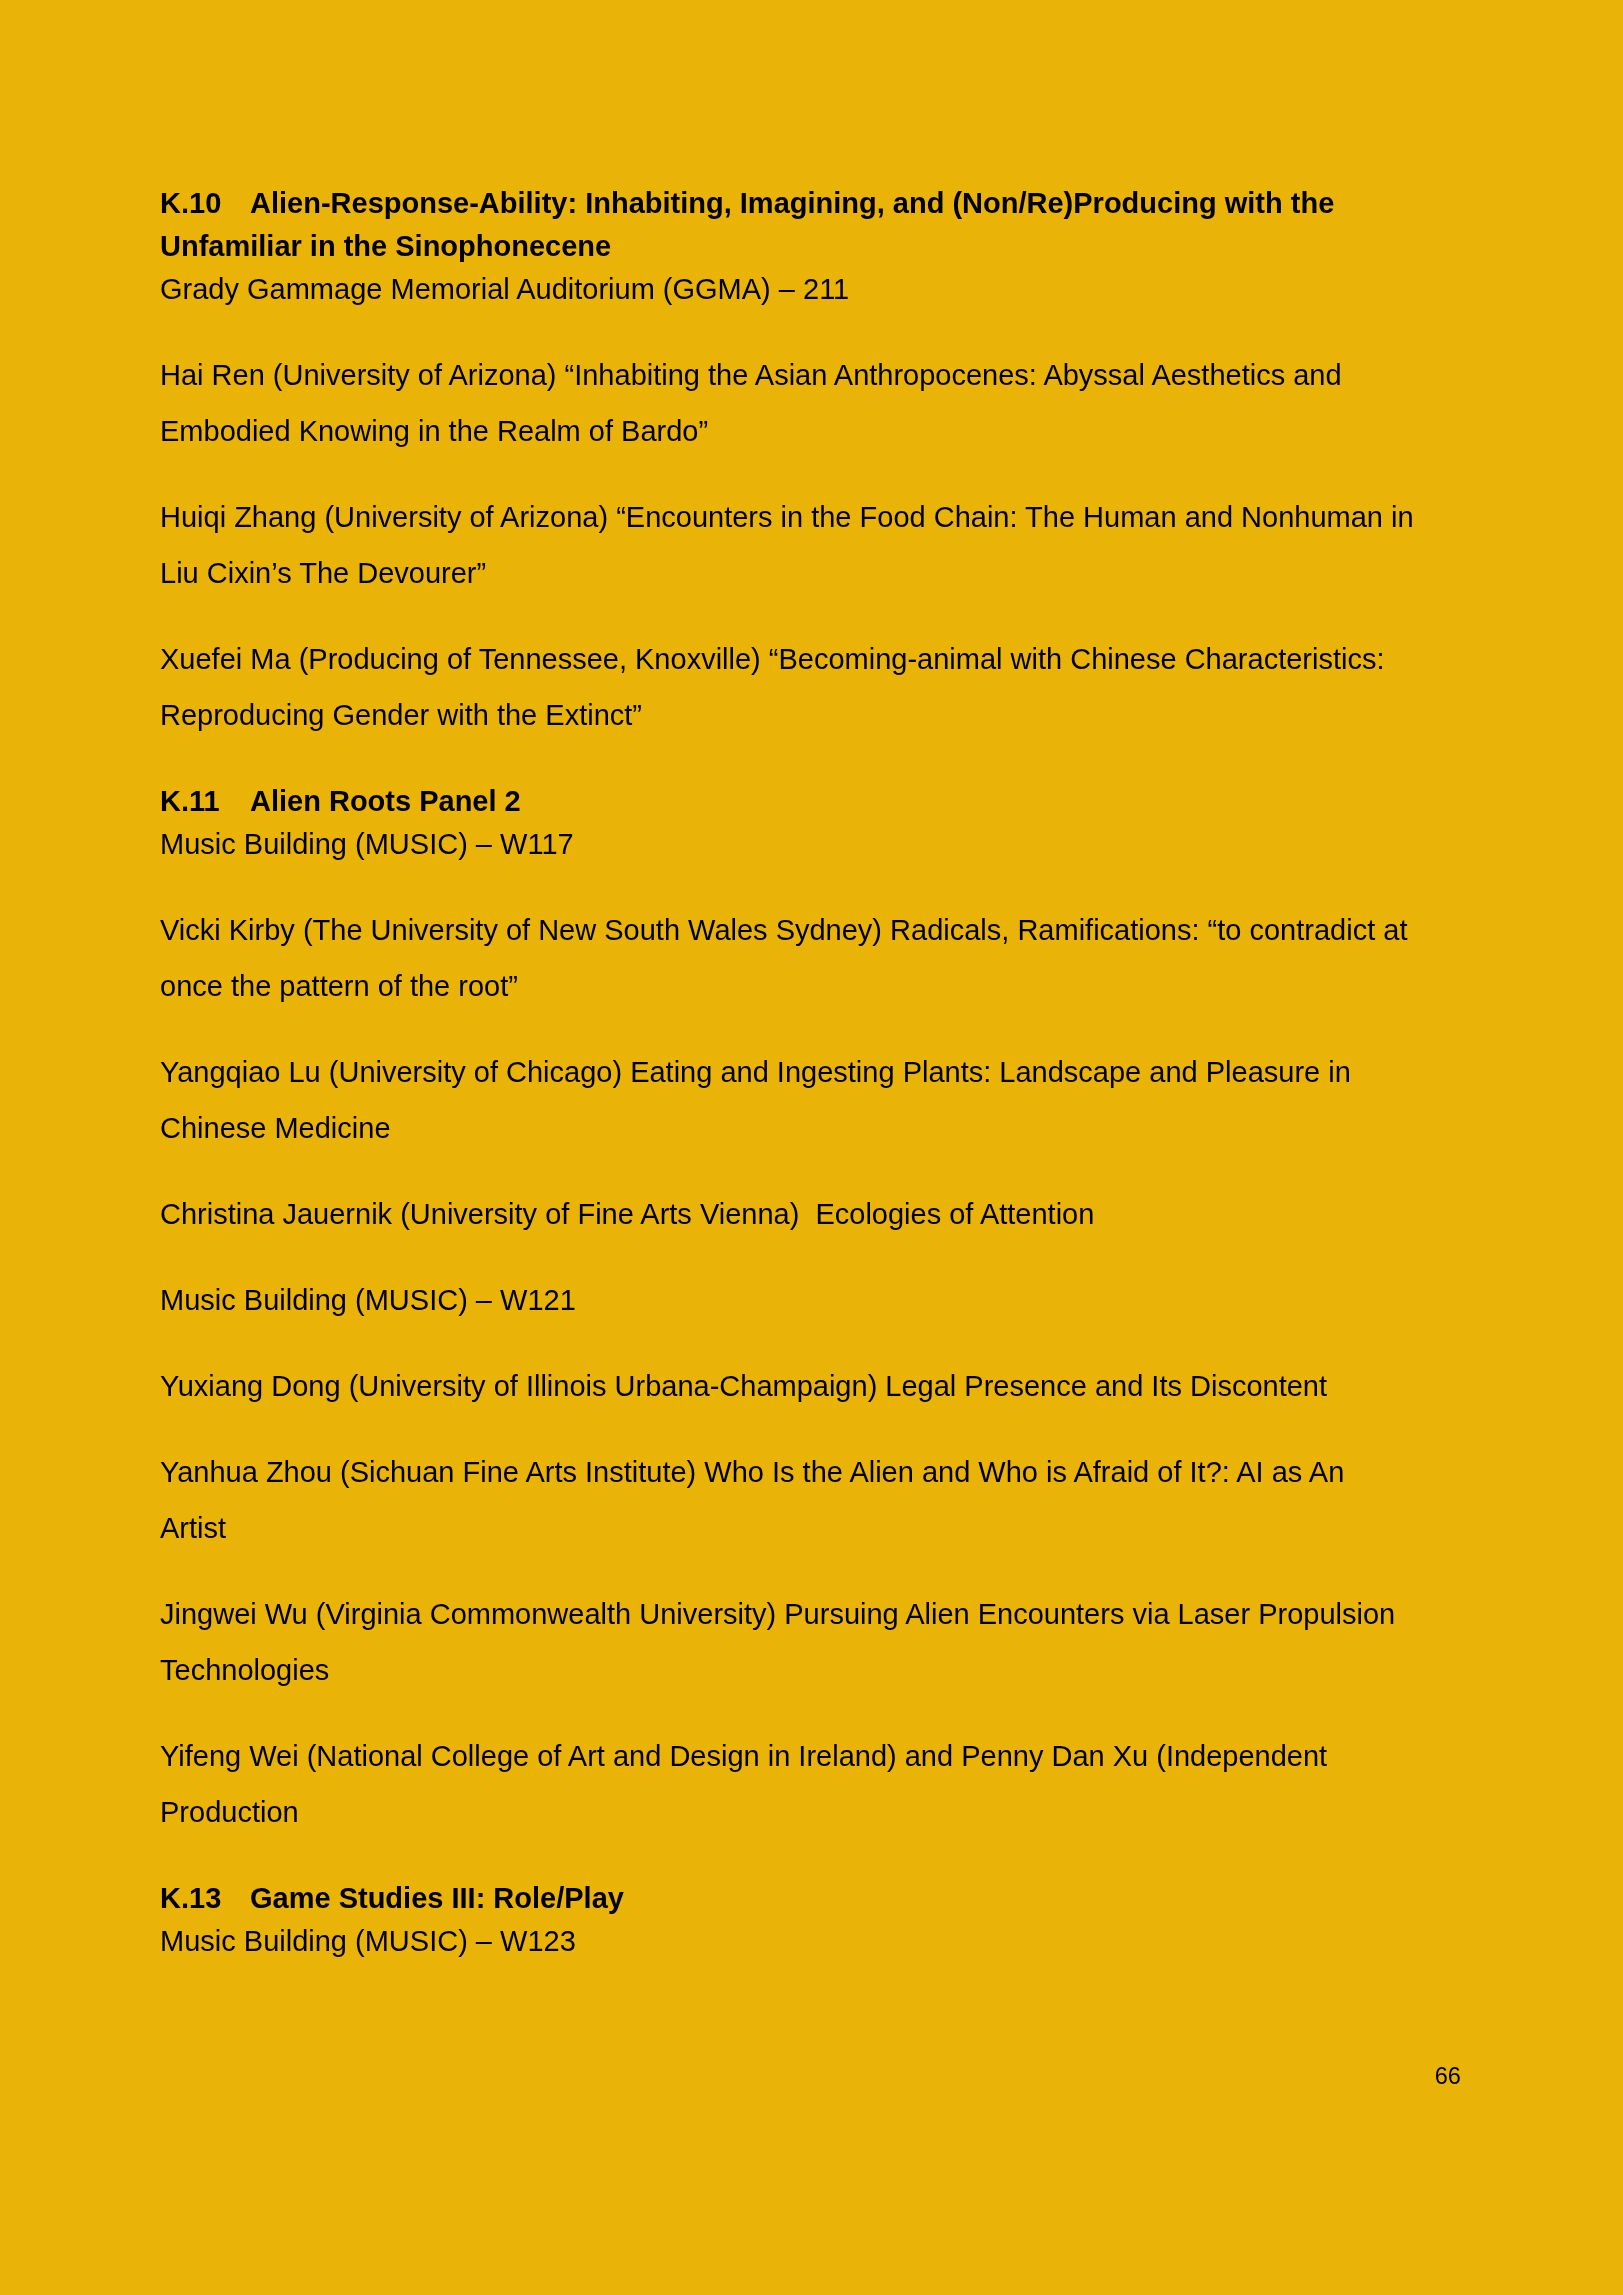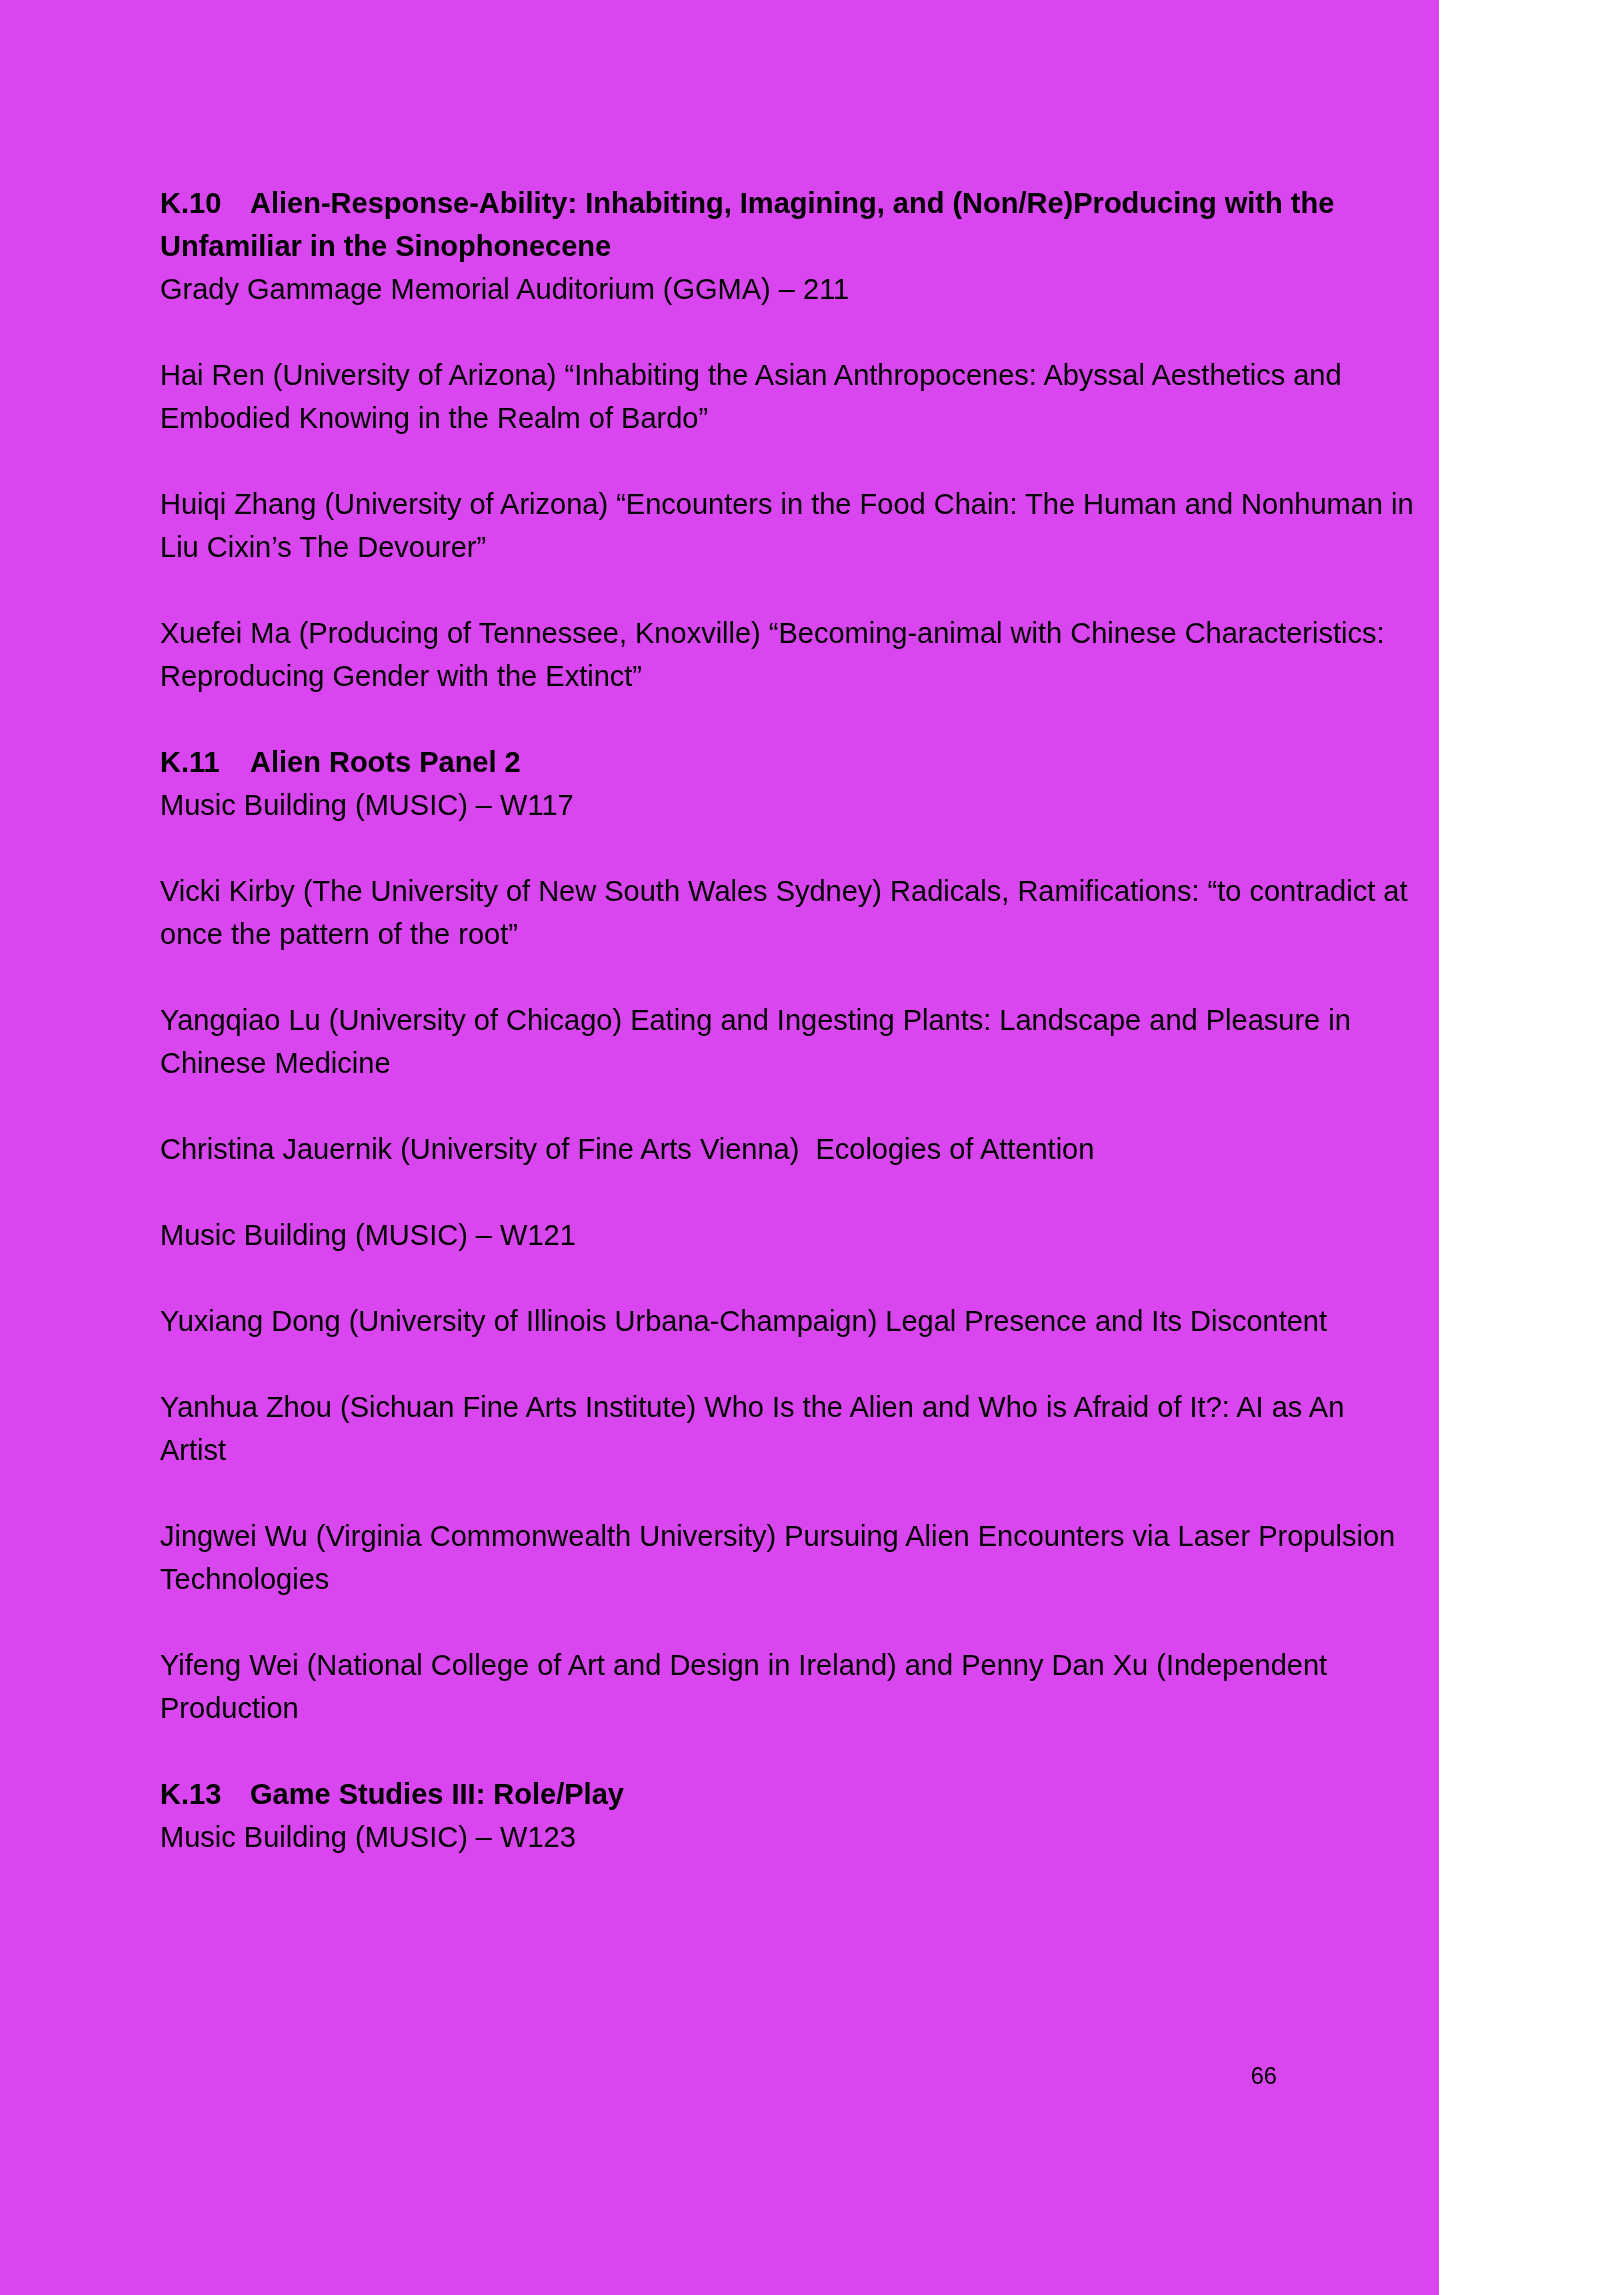--- a/index.html
+++ b/index.html
@@ -2,41 +2,41 @@
 <html style="font-size:10.5px"><head>
 <meta charset="utf-8">
 <style>
   html, body {
     margin: 0;
     padding: 0;
     background: #ffffff;
   }
   .page {
     position: relative;
-    width: 1403px;
+    width: 1623px;
     height: 2295px;
-    background: #d946ef;
+    background: #eab308;
     font-family: "Liberation Sans", sans-serif;
     font-size: 29px;
     line-height: 43px;
     color: #000000;
     overflow: hidden;
-    padding-left: 36px;
   }
   .content {
     position: absolute;
     left: 160px;
     top: 182px;
     width: 1317px;
   }
   .block {
     margin: 0 0 43px 0;
   }
   .line {
     white-space: pre-wrap;
+    margin-top: 13px;
   }
   .heading-line {
     font-weight: bold;
     white-space: pre-wrap;
   }
   .room-line {
     font-weight: normal;
     white-space: pre-wrap;
   }
   .session-num {

